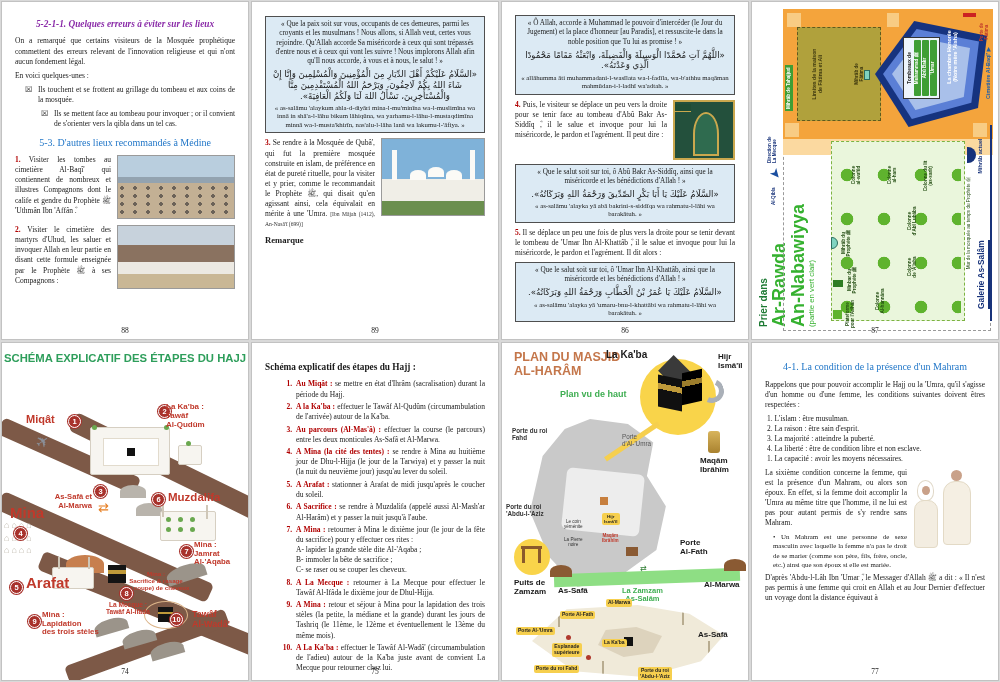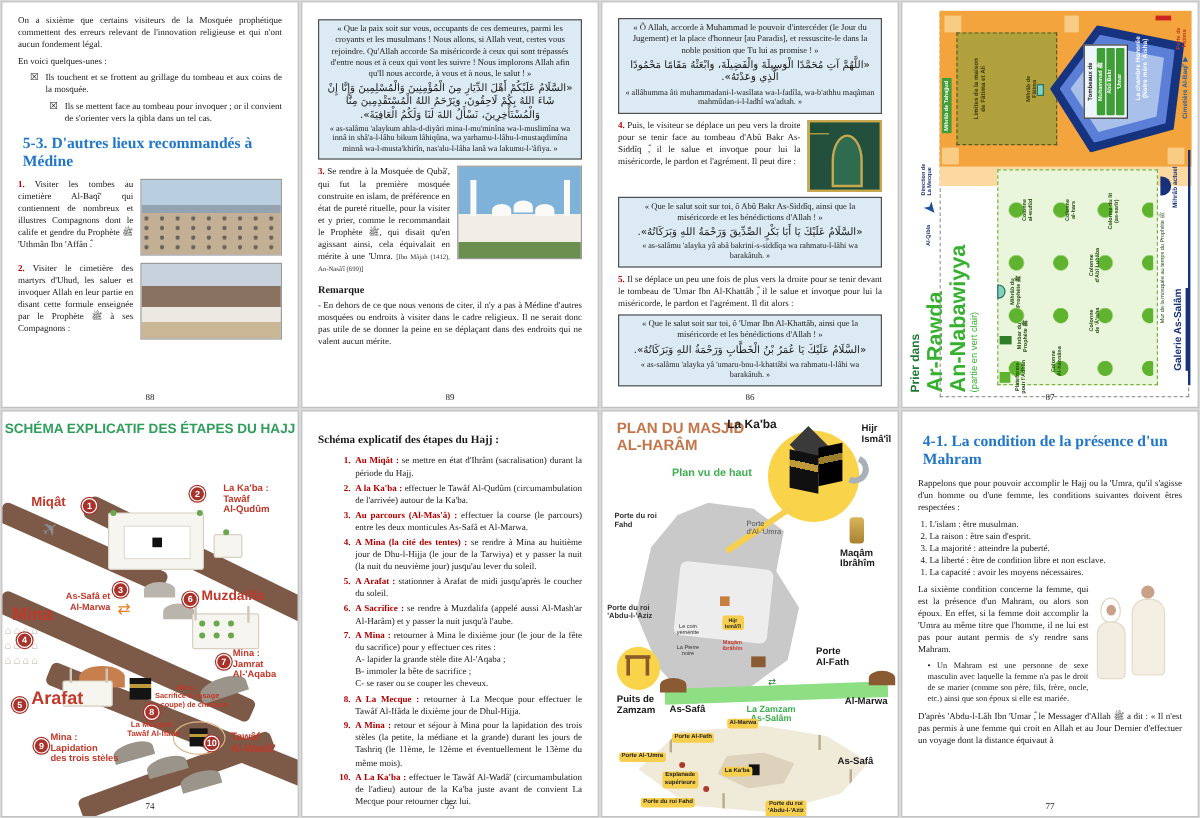--- a/index.html
+++ b/index.html
@@ -12,21 +12,21 @@
 .pn{position:absolute;bottom:3px;left:0;right:0;text-align:center;font-size:7.5px;color:#222}
 .red{color:#b00000;font-weight:bold}
 .mb{margin-bottom:4px}
 
 .bbox{background:#dceaf4;border:1px solid #4f4f4f;padding:3px 5px;margin-bottom:5px;text-align:center}
 .fr{font-size:7.2px;line-height:1.3}
 .ar{font-family:"DejaVu Sans",sans-serif;font-size:8.6px;direction:rtl;margin:2.5px 0;line-height:1.25}
 .tr{font-size:6.8px;line-height:1.25}
 
 .h-purple{color:#8a2ba8;font-weight:bold;font-style:italic;font-size:9.3px;margin:6px 0 6px;text-align:center}
-.h-blue{color:#2277c8;font-weight:bold;font-size:13px;text-align:left;margin:8px 4px 7px;line-height:1.15}
+.h-blue{color:#2277c8;font-weight:normal;font-size:10px;text-align:center;margin:8px 4px 7px;line-height:1.15}
 .bul{display:flex;gap:4px;margin:0 0 4px 10px}
 .bul.ind{margin-left:26px}
 .bx{font-size:8px;color:#222;flex:0 0 9px}
 .row2{display:flex;gap:6px;margin-bottom:6px}
 .row2 .txt{flex:1}
 .photo{border:1px solid #9a9a9a;flex:0 0 auto;position:relative;overflow:hidden}
 .ph-baqi{width:118px;height:64px;background:linear-gradient(#b9cede 0 34%,#93a3b0 34% 44%,#c3b094 44% 100%);background-blend-mode:normal}
 .ph-baqi .dots{position:absolute;left:0;right:0;top:46%;bottom:0;background-image:radial-gradient(circle at 4px 3px,#6b6258 1.6px,transparent 2px);background-size:13px 8px}
 .ph-uhud{width:118px;height:64px;background:linear-gradient(#c7d2dc 0 30%,#8a7260 30% 58%,#ece9e2 58% 78%,#c9b795 78% 100%)}
 .ph-quba{width:104px;height:78px;background:linear-gradient(#7fb2d9 0 52%,#f0eee7 52% 82%,#6b8f4e 82% 100%)}
@@ -78,21 +78,22 @@
 .t87 .l1{color:#1d7a33;font-weight:bold;font-size:10px}
 .t87 .l2{color:#35b12f;font-weight:bold;font-size:18px;line-height:1.02}
 .t87 .l4{color:#35b12f;font-size:7.8px}
 </style>
 </head>
 <body>
 
 <div class="board">
 
   <section class="pg pad">
-    <p class="j mb">On a sixième que certains visiteurs de la Mosquée prophétique commettent des erreurs relevant de l'innovation religieuse et qui n'ont aucun fondement légal.</p>
+    <div class="h-purple">5-2-1-1. Quelques erreurs à éviter sur les lieux</div>
+    <p class="j mb">On a remarqué que certains visiteurs de la Mosquée prophétique commettent des erreurs relevant de l'innovation religieuse et qui n'ont aucun fondement légal.</p>
     <p class="mb">En voici quelques-unes :</p>
     <div class="bul">
       <span class="bx">☒</span>
       <p class="j">Ils touchent et se frottent au grillage du tombeau et aux coins de la mosquée.</p>
     </div>
     <div class="bul ind">
       <span class="bx">☒</span>
       <p class="j">Ils se mettent face au tombeau pour invoquer ; or il convient de s'orienter vers la qibla dans un tel cas.</p>
     </div>
     <div class="h-blue">5-3. D'autres lieux recommandés à Médine</div>
@@ -119,21 +120,20 @@
       <div class="txt j"><span class="red">3.</span> <span>Se rendre à la Mosquée de Qubâ', qui fut la première mosquée construite en islam, de préférence en état de pureté rituelle, pour la visiter et y prier, comme le recommandait le Prophète ﷺ, qui disait qu'en agissant ainsi, cela équivalait en mérite à une 'Umra.</span> <span style="font-size:5.6px;color:#333">[Ibn Mâjah (1412), An-Nasâ'î (699)]</span></div>
       <div class="photo ph-quba">
         <i style="left:10px"></i>
           <i style="left:88px"></i>
         <span class="d" style="left:28px"></span>
           <span class="d" style="left:46px;top:36%"></span>
           <span class="d" style="left:64px"></span>
       </div>
     </div>
     <div style="font-weight:bold;font-size:8.6px;margin:4px 0 3px">Remarque</div>
-    <p class="j">- En dehors de ce que nous venons de citer, il n'y a pas à Médine d'autres mosquées ou endroits à visiter dans le cadre religieux. Il ne serait donc pas utile de se donner la peine en se déplaçant dans des endroits qui ne valent aucun mérite.</p>
     <div class="pn">89</div>
   </section>
 
   <section class="pg pad">
     <div class="bbox" style="margin-top:3px">
       <div class="fr">« Ô Allah, accorde à Muhammad le pouvoir d'intercéder (le Jour du Jugement) et la place d'honneur [au Paradis], et ressuscite-le dans la noble position que Tu lui as promise ! »</div>
       <div class="ar">«اللَّهُمَّ آتِ مُحَمَّدًا الْوَسِيلَةَ وَالْفَضِيلَةَ، وَابْعَثْهُ مَقَامًا مَحْمُودًا الَّذِي وَعَدْتَهُ».</div>
       <div class="tr">« allâhumma âti muhammadani-l-wasîlata wa-l-fadîla, wa-b'athhu maqâman mahmûdan-i-l-ladhî wa'adtah. »</div>
     </div>
     <div class="row2" style="margin-bottom:4px">
@@ -248,21 +248,21 @@
 
       <div class="bldg" style="left:88px;top:58px;width:80px;height:48px">
         <div style="position:absolute;left:12px;top:10px;width:56px;height:28px;background:#fff;border:1px solid #e2dbcd"></div>
         <div style="position:absolute;left:36px;top:20px;width:8px;height:8px;background:#111"></div>
       </div>
       <span class="dome" style="left:90px;top:56px"></span>
       <span class="dome" style="left:162px;top:56px"></span>
       <div class="bldg" style="left:176px;top:76px;width:24px;height:20px"></div>
       <span class="dome" style="left:184px;top:72px"></span>
       <span class="nc" style="left:156px;top:36px">2</span>
-      <div class="lr" style="left:184px;top:34px;font-size:8px">La Ka'ba :
+      <div class="lr" style="left:164px;top:34px;font-size:8px">La Ka'ba :
 Tawâf
 Al-Qudûm</div>
 
       <span class="nc" style="left:92px;top:116px">3</span>
       <div class="lr" style="left:42px;top:124px;font-size:7.6px;text-align:right;width:48px">As-Safâ et
 Al-Marwa</div>
       <span style="position:absolute;left:96px;top:130px;color:#e67e22;font-size:13px;z-index:4">⇄</span>
       <div class="mound" style="left:118px;top:116px;width:26px;height:13px"></div>
       <div class="mound" style="left:134px;top:134px;width:26px;height:13px"></div>
 

